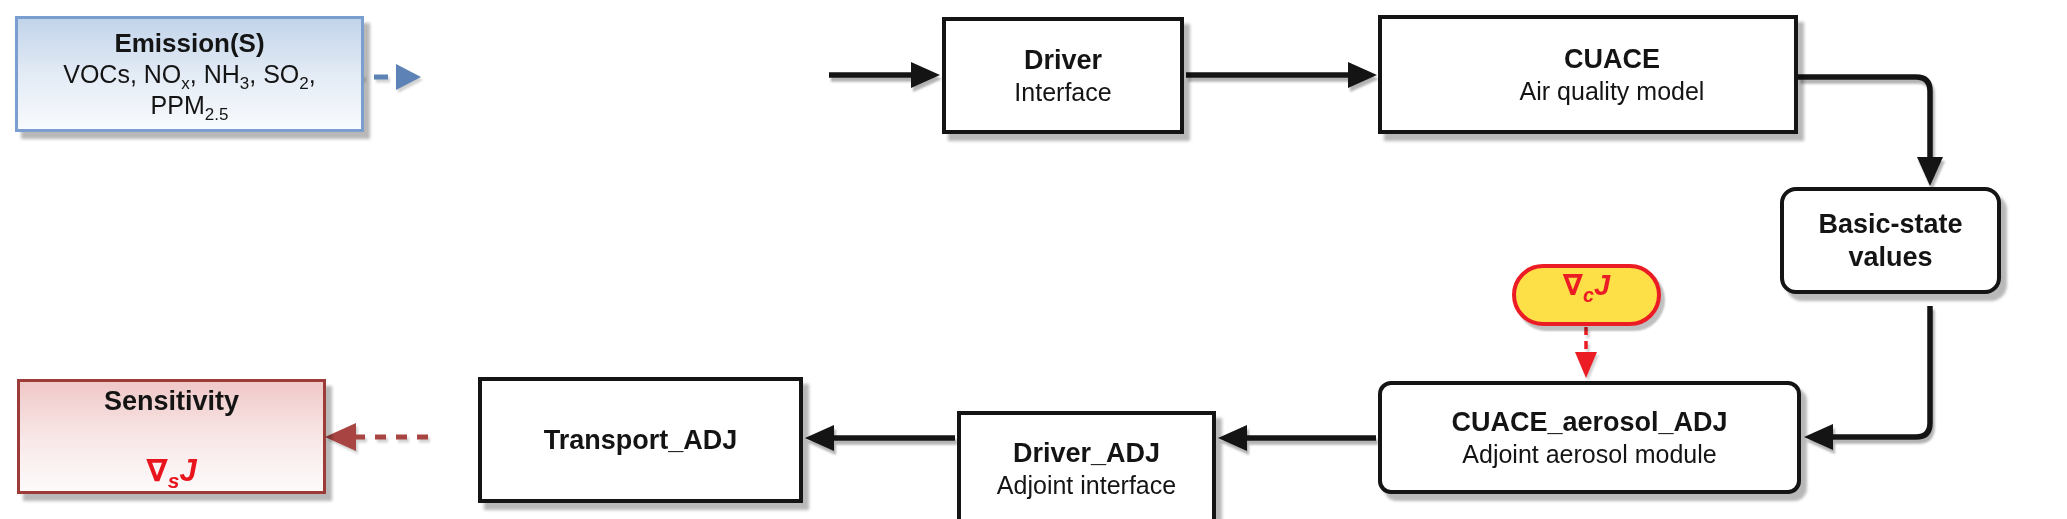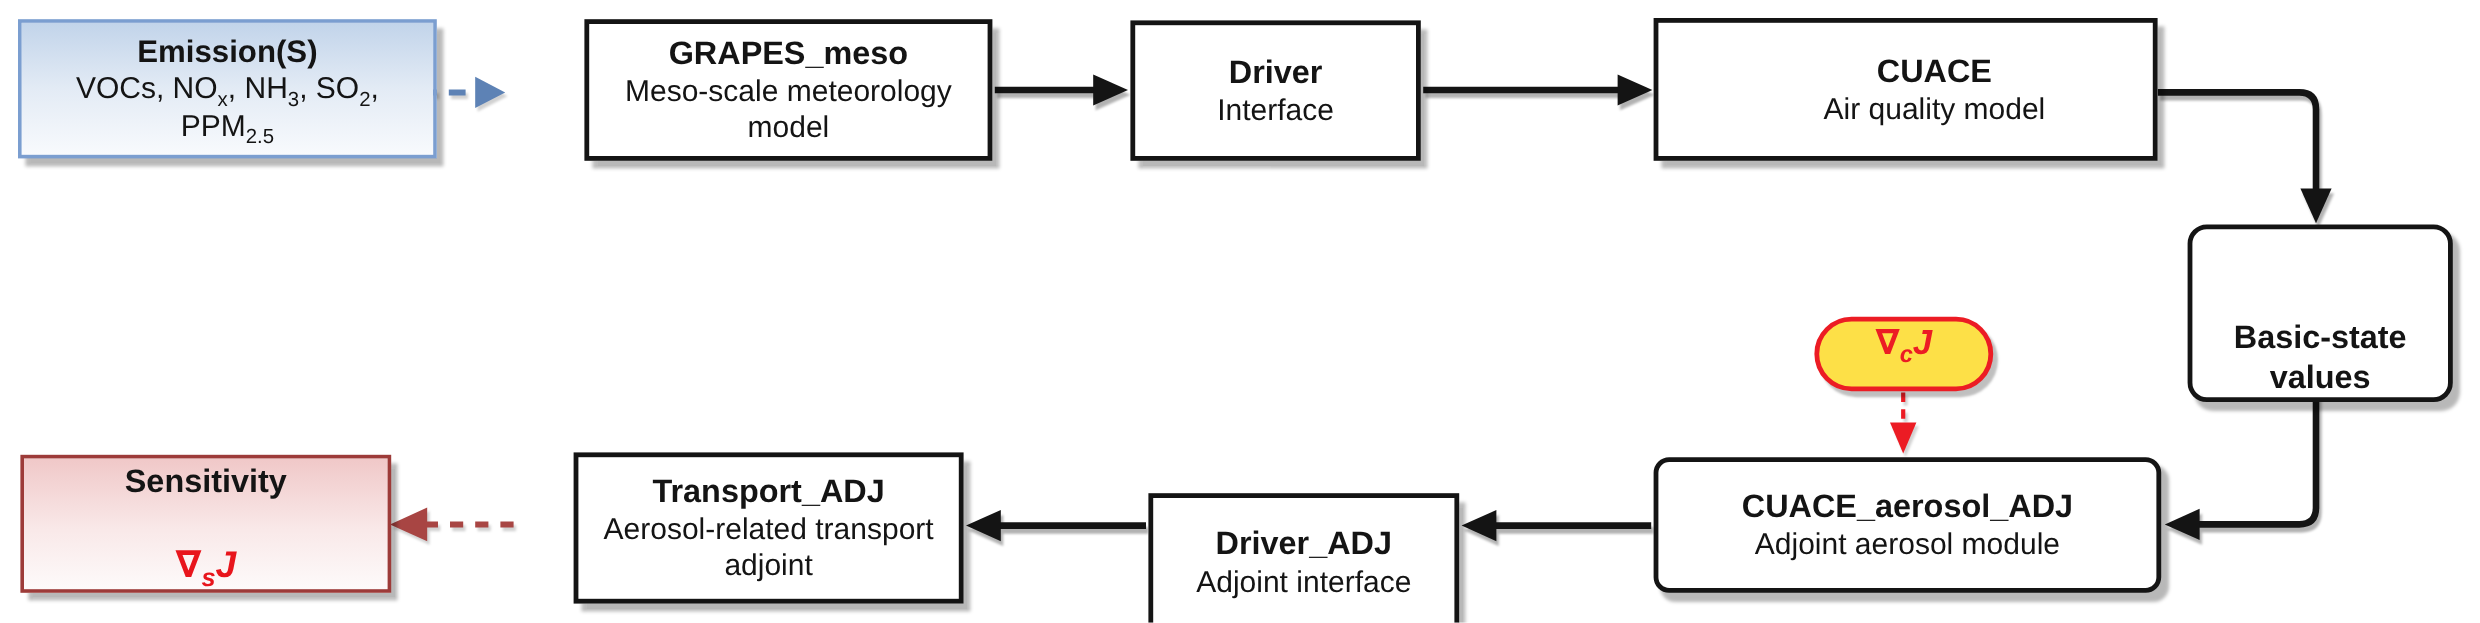--- a/index.html
+++ b/index.html
@@ -98,57 +98,52 @@
       <polygon class="hred" points="1586,378 1575,352 1597,352"></polygon>
     </g>
   </svg>
 
   <div class="box emission" style="left:15px; top:16px; width:349px; height:116px;">
     <div class="title" style="font-size:26px;">Emission(S)</div>
     <div class="subline"><span>VOCs, NO</span><sub>x</sub><span>, NH</span><sub>3</sub><span>, SO</span><sub>2</sub><span>,</span></div>
     <div class="subline"><span>PPM</span><sub>2.5</sub></div>
   </div>
 
-  <div class="box" style="left:487px; top:16px; width:340px; height:118px;">
-    <div class="title">GRAPES_meso</div>
-    <div class="subline">Meso-scale meteorology model</div>
-  </div>
 
   <div class="box" style="left:942px; top:17px; width:242px; height:117px;">
     <div class="title">Driver</div>
     <div class="subline">Interface</div>
   </div>
 
   <div class="box" style="left:1378px; top:15px; width:420px; height:119px;padding-left:48px;">
     <div class="title">CUACE</div>
     <div class="subline">Air quality model</div>
   </div>
 
-  <div class="box rounded" style="left:1823px; top:187px; width:221px; height:148px;justify-content:flex-end;">
+  <div class="box rounded" style="left:1780px; top:187px; width:221px; height:107px;">
     <div class="basic-text">Basic-state</div>
     <div class="basic-text">values</div>
   </div>
 
   <div class="pill" style="left:1512px; top:264px; width:149px; height:62px;">
     <span><span>∇</span><sub>c</sub><span>J</span></span>
   </div>
 
   <div class="box" style="left:1378px; top:381px; width:423px; height:113px;border-radius:13px;">
     <div class="title">CUACE_aerosol_ADJ</div>
     <div class="subline">Adjoint aerosol module</div>
   </div>
 
   <div class="box" style="left:957px; top:379px; width:259px; height:115px;margin-top:32px;">
     <div class="title">Driver_ADJ</div>
     <div class="subline">Adjoint interface</div>
   </div>
 
   <div class="box" style="left:478px; top:377px; width:325px; height:126px;">
     <div class="title">Transport_ADJ</div>
-    <div class="subline">Aerosol-related transport adjoint</div>
   </div>
 
   <div class="box sensitivity" style="left:17px; top:379px; width:309px; height:115px;">
     <div class="title">Sensitivity</div>
     <div class="grad"><span>∇</span><sub>s</sub><span>J</span></div>
   </div>
 
 </div>
 
 </body></html>

